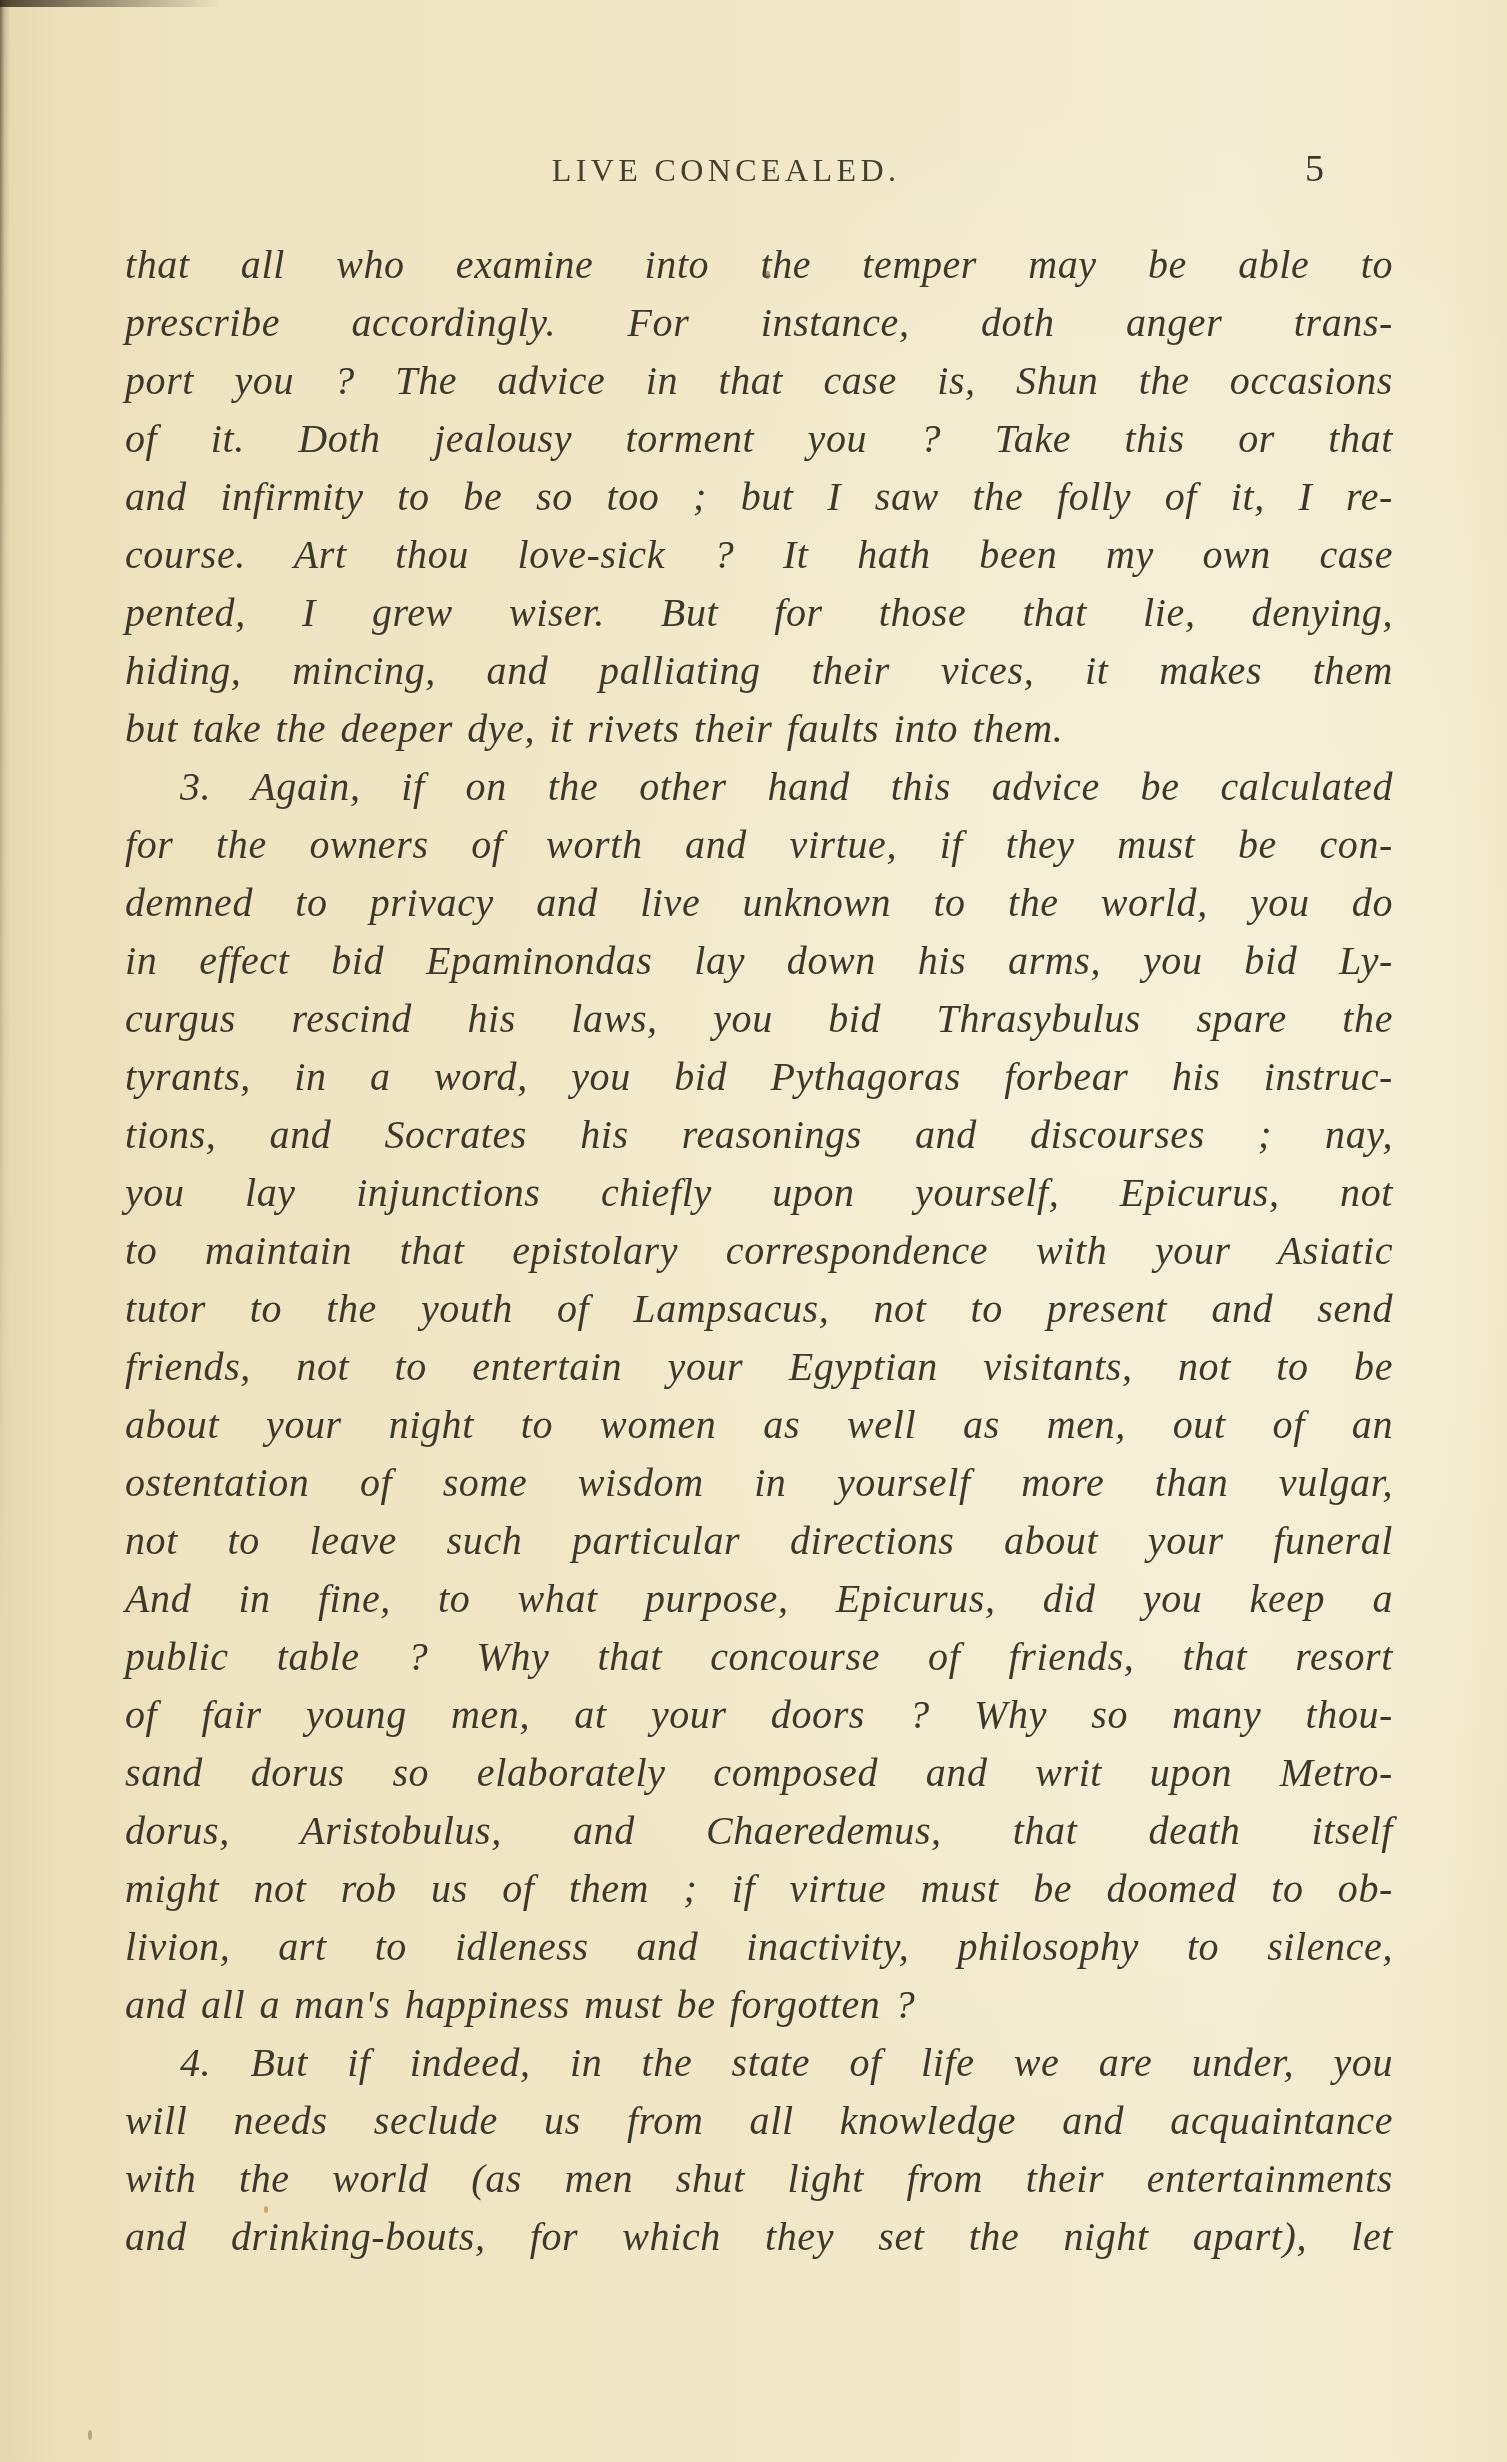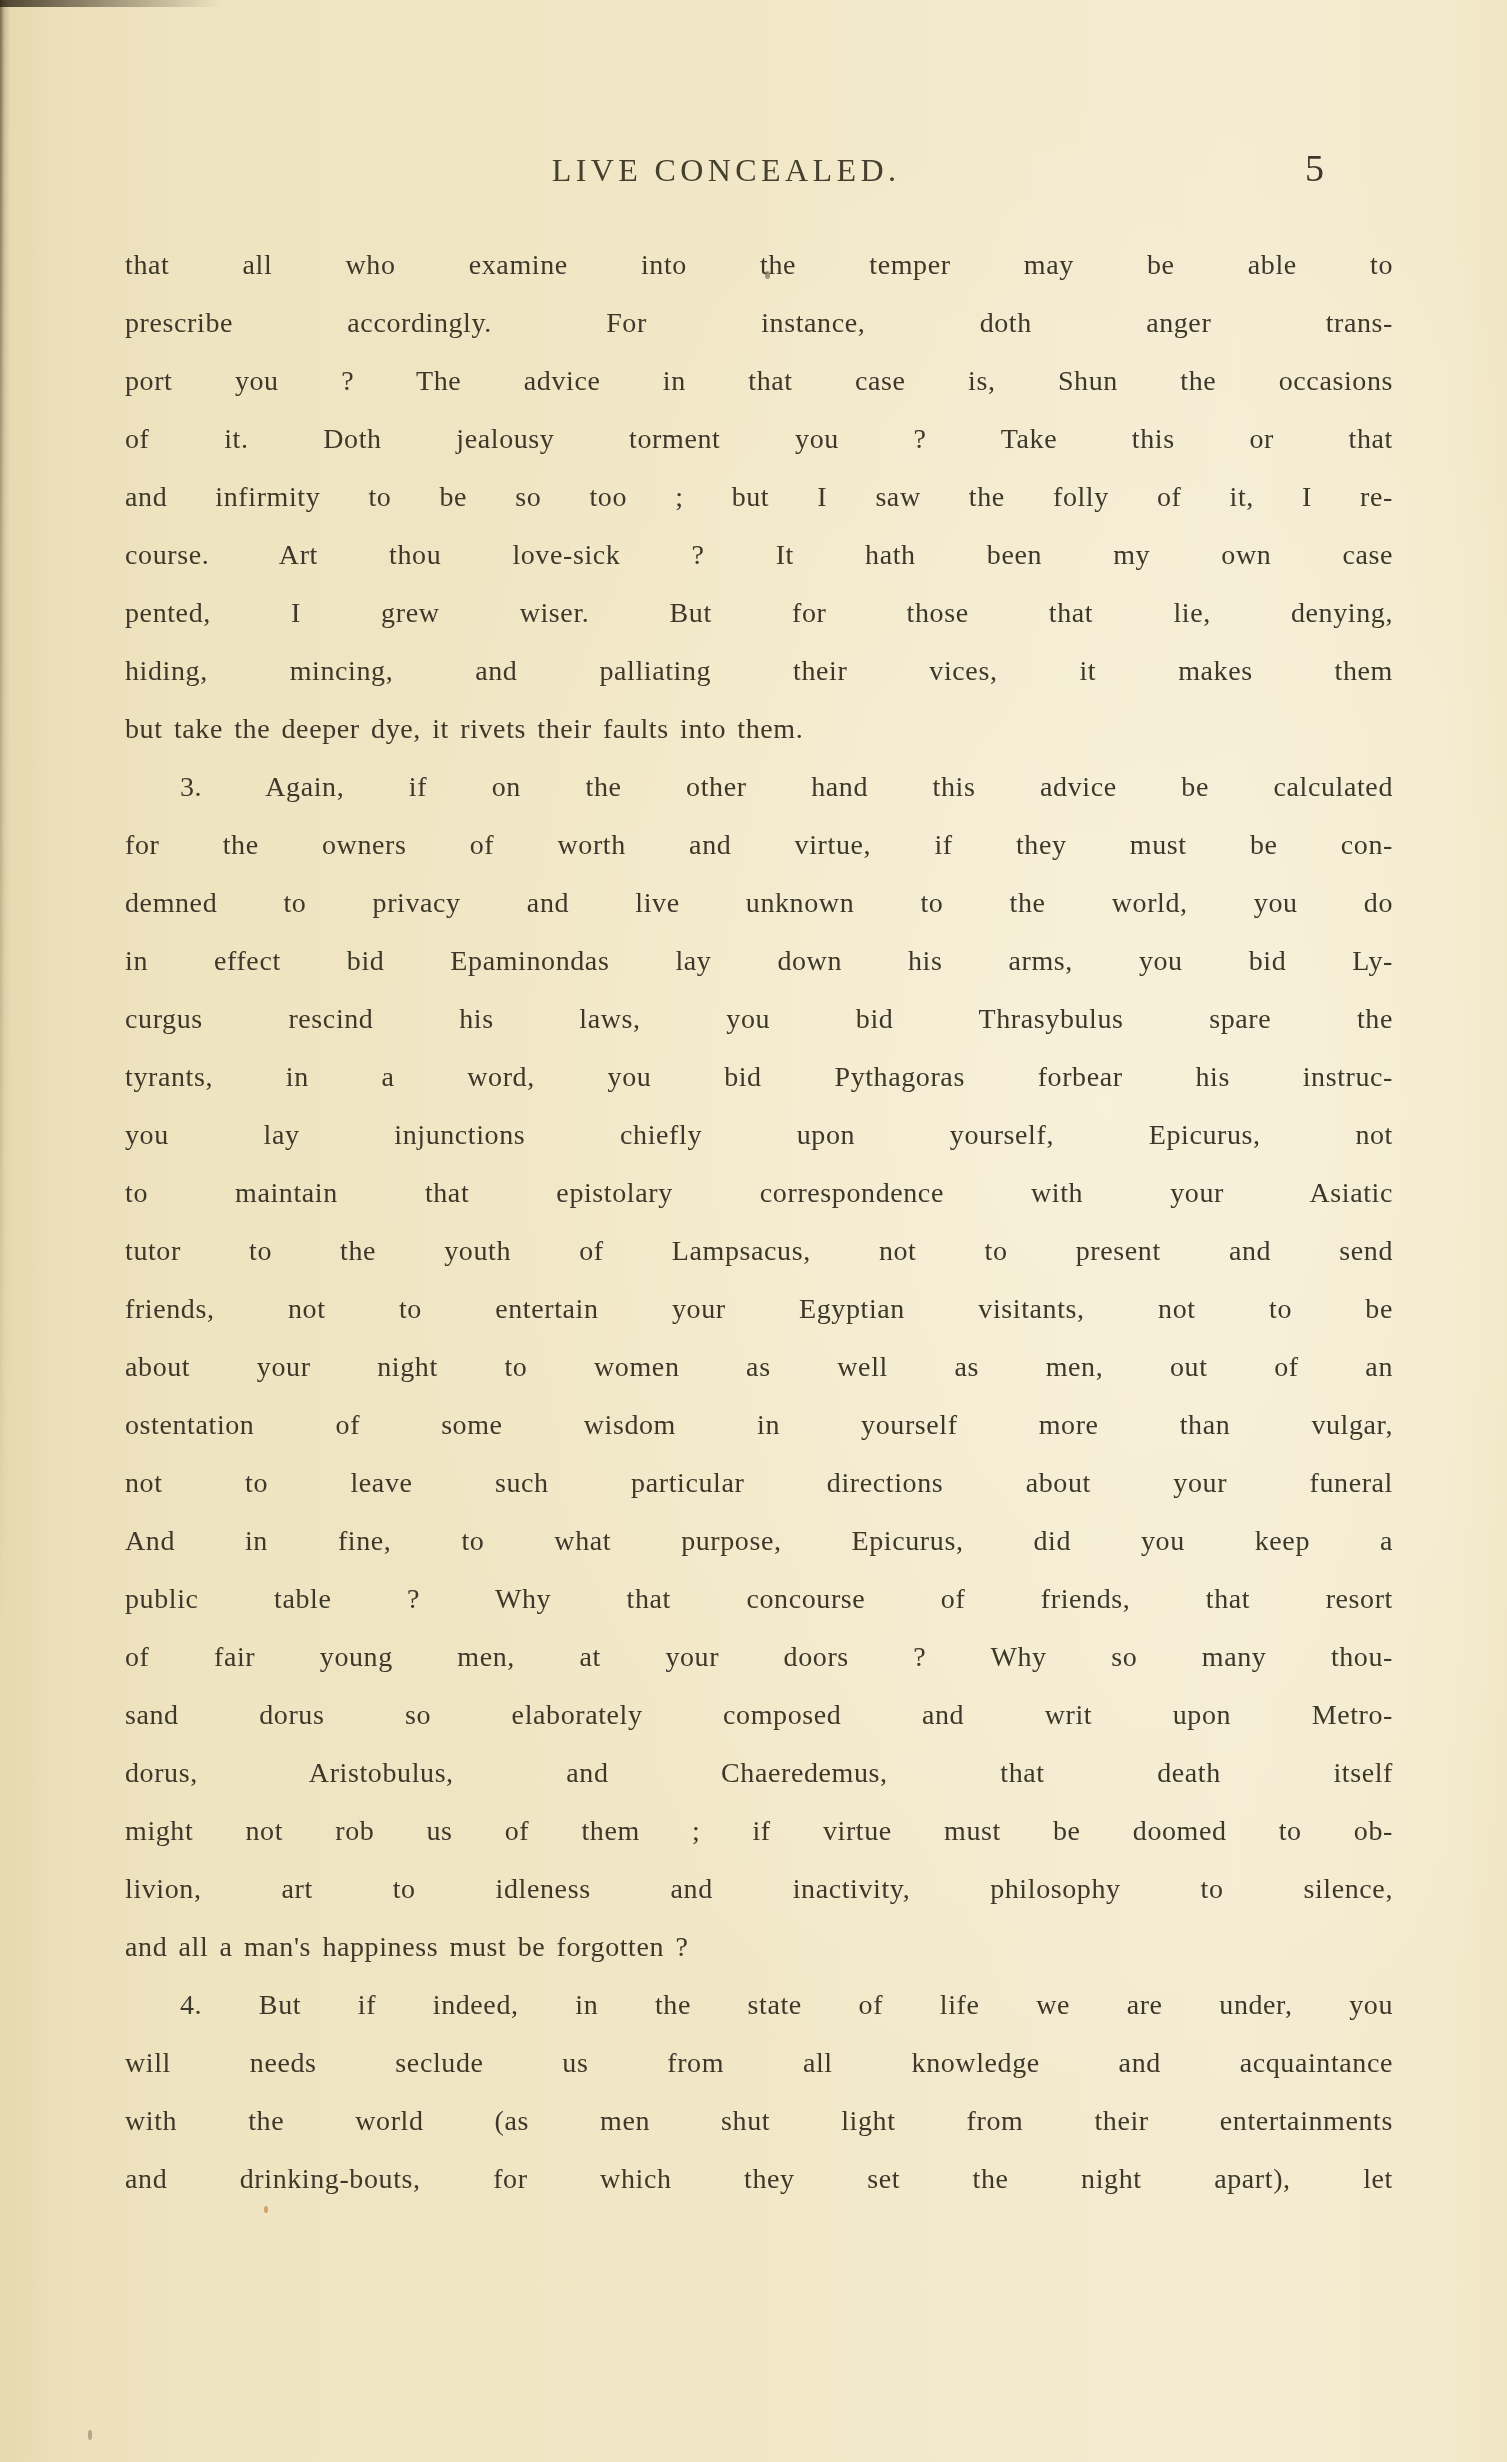--- a/index.html
+++ b/index.html
@@ -34,23 +34,24 @@
   }
   .page-number {
     position:absolute; top:146px; right:184px;
     font-size:38px; color:#3e382b;
   }
   .text-block {
     position:absolute; left:125px; top:236px; width:1268px;
   }
   .paragraph { margin:0; }
   .line {
-    font-size:28px; line-height:58px; height:58px;
+    font-size:40px; line-height:58px; height:58px;
     letter-spacing:0.6px; word-spacing:3.7px;
     white-space:nowrap;
+    font-style:italic;
   }
   .line.justify {
     white-space:normal;
     text-align:justify;
     -moz-text-align-last:justify;
     text-align-last:justify;
   }
   .line.indent { text-indent:55px; }
   .speck { position:absolute; border-radius:50%; }
   .speck.s1 { left:765px; top:271px; width:5.2px; height:8px; background:rgba(90,80,60,0.55); }
@@ -80,20 +81,21 @@
         <div class="line justify">hiding, mincing, and palliating their vices, it makes them</div>
         <div class="line">but take the deeper dye, it rivets their faults into them.</div>
       </div>
       <div class="paragraph">
         <div class="line justify indent">3. Again, if on the other hand this advice be calculated</div>
         <div class="line justify">for the owners of worth and virtue, if they must be con-</div>
         <div class="line justify">demned to privacy and live unknown to the world, you do</div>
         <div class="line justify">in effect bid Epaminondas lay down his arms, you bid Ly-</div>
         <div class="line justify">curgus rescind his laws, you bid Thrasybulus spare the</div>
         <div class="line justify">tyrants, in a word, you bid Pythagoras forbear his instruc-</div>
+        <div class="line justify">tions, and Socrates his reasonings and discourses ; nay,</div>
         <div class="line justify">you lay injunctions chiefly upon yourself, Epicurus, not</div>
         <div class="line justify">to maintain that epistolary correspondence with your Asiatic</div>
         <div class="line justify">tutor to the youth of Lampsacus, not to present and send</div>
         <div class="line justify">friends, not to entertain your Egyptian visitants, not to be</div>
         <div class="line justify">about your night to women as well as men, out of an</div>
         <div class="line justify">ostentation of some wisdom in yourself more than vulgar,</div>
         <div class="line justify">not to leave such particular directions about your funeral</div>
         <div class="line justify">And in fine, to what purpose, Epicurus, did you keep a</div>
         <div class="line justify">public table ? Why that concourse of friends, that resort</div>
         <div class="line justify">of fair young men, at your doors ? Why so many thou-</div>

